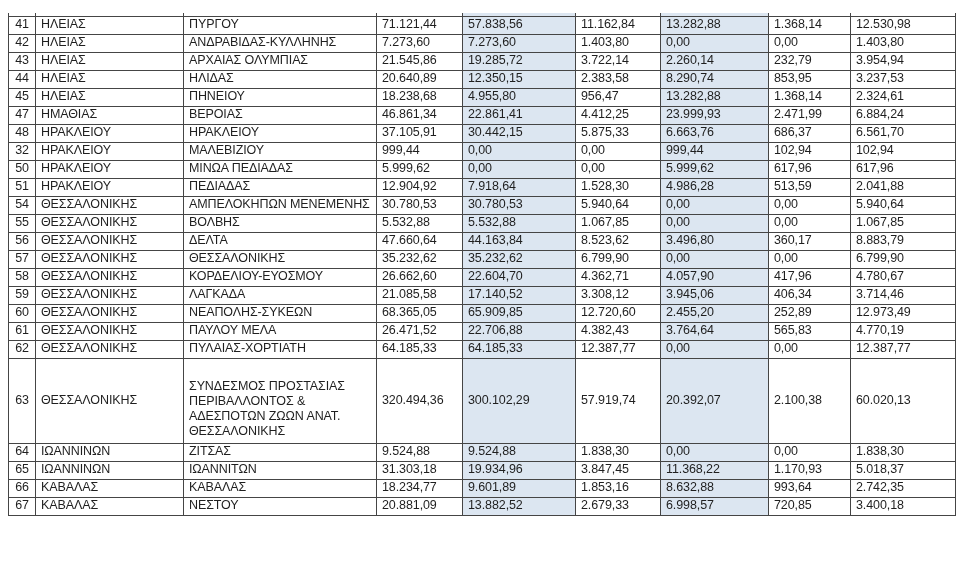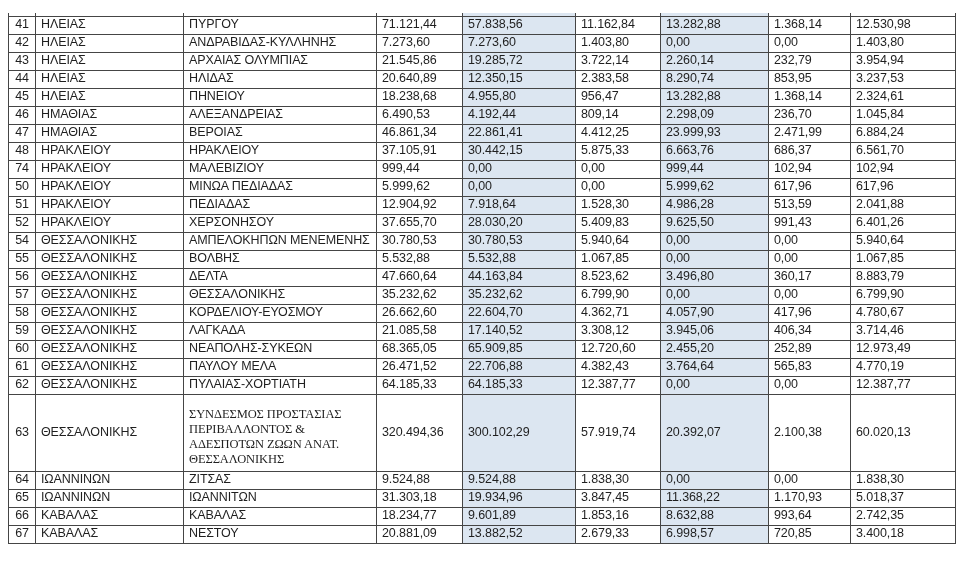--- a/index.html
+++ b/index.html
@@ -41,23 +41,22 @@
   table.alloc td.idx { text-align: center; padding: 1px 2px; }
   table.alloc td.hl { background: var(--hl-color); }
   table.alloc tr.cut td {
     height: 3px;
     border-top: none;
     padding: 0;
   }
   table.alloc td.muni.wrap {
     white-space: normal;
     line-height: 1.2;
-    padding-top: 12px;
+    padding-top: 20px;
     padding-bottom: 4px;
-    font-family: Liberation Serif, serif;
   }
 </style>
 </head>
 <body>
 
 <div class="page">
   <table class="alloc">
     <colgroup>
       <col style="width:27px">
       <col style="width:148px">
@@ -131,31 +130,20 @@
           <td>ΗΛΕΙΑΣ</td>
           <td class="muni">ΠΗΝΕΙΟΥ</td>
           <td>18.238,68</td>
           <td class="hl">4.955,80</td>
           <td>956,47</td>
           <td class="hl">13.282,88</td>
           <td>1.368,14</td>
           <td>2.324,61</td>
         </tr>
         <tr>
-          <td class="idx">46</td>
-          <td>ΗΜΑΘΙΑΣ</td>
-          <td class="muni">ΑΛΕΞΑΝΔΡΕΙΑΣ</td>
-          <td>6.490,53</td>
-          <td class="hl">4.192,44</td>
-          <td>809,14</td>
-          <td class="hl">2.298,09</td>
-          <td>236,70</td>
-          <td>1.045,84</td>
-        </tr>
-        <tr>
           <td class="idx">47</td>
           <td>ΗΜΑΘΙΑΣ</td>
           <td class="muni">ΒΕΡΟΙΑΣ</td>
           <td>46.861,34</td>
           <td class="hl">22.861,41</td>
           <td>4.412,25</td>
           <td class="hl">23.999,93</td>
           <td>2.471,99</td>
           <td>6.884,24</td>
         </tr>
@@ -164,21 +152,21 @@
           <td>ΗΡΑΚΛΕΙΟΥ</td>
           <td class="muni">ΗΡΑΚΛΕΙΟΥ</td>
           <td>37.105,91</td>
           <td class="hl">30.442,15</td>
           <td>5.875,33</td>
           <td class="hl">6.663,76</td>
           <td>686,37</td>
           <td>6.561,70</td>
         </tr>
         <tr>
-          <td class="idx">74</td>
+          <td class="idx">32</td>
           <td>ΗΡΑΚΛΕΙΟΥ</td>
           <td class="muni">ΜΑΛΕΒΙΖΙΟΥ</td>
           <td>999,44</td>
           <td class="hl">0,00</td>
           <td>0,00</td>
           <td class="hl">999,44</td>
           <td>102,94</td>
           <td>102,94</td>
         </tr>
         <tr>
@@ -197,31 +185,20 @@
           <td>ΗΡΑΚΛΕΙΟΥ</td>
           <td class="muni">ΠΕΔΙΑΔΑΣ</td>
           <td>12.904,92</td>
           <td class="hl">7.918,64</td>
           <td>1.528,30</td>
           <td class="hl">4.986,28</td>
           <td>513,59</td>
           <td>2.041,88</td>
         </tr>
         <tr>
-          <td class="idx">52</td>
-          <td>ΗΡΑΚΛΕΙΟΥ</td>
-          <td class="muni">ΧΕΡΣΟΝΗΣΟΥ</td>
-          <td>37.655,70</td>
-          <td class="hl">28.030,20</td>
-          <td>5.409,83</td>
-          <td class="hl">9.625,50</td>
-          <td>991,43</td>
-          <td>6.401,26</td>
-        </tr>
-        <tr>
           <td class="idx">54</td>
           <td>ΘΕΣΣΑΛΟΝΙΚΗΣ</td>
           <td class="muni">ΑΜΠΕΛΟΚΗΠΩΝ ΜΕΝΕΜΕΝΗΣ</td>
           <td>30.780,53</td>
           <td class="hl">30.780,53</td>
           <td>5.940,64</td>
           <td class="hl">0,00</td>
           <td>0,00</td>
           <td>5.940,64</td>
         </tr>

